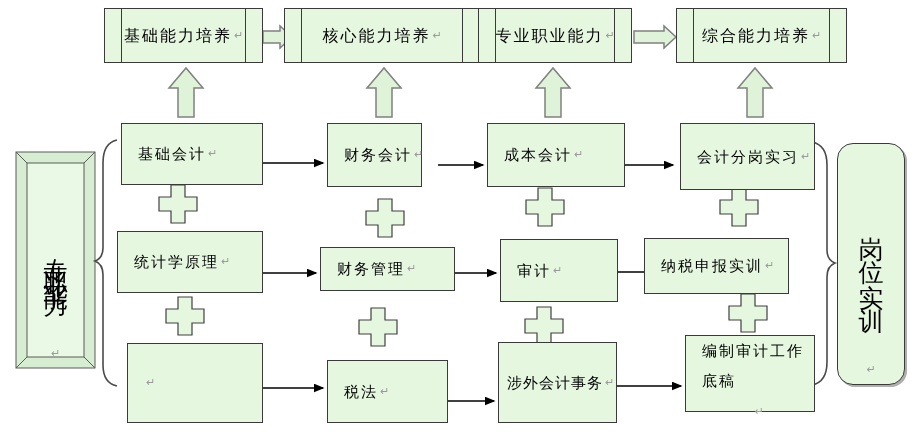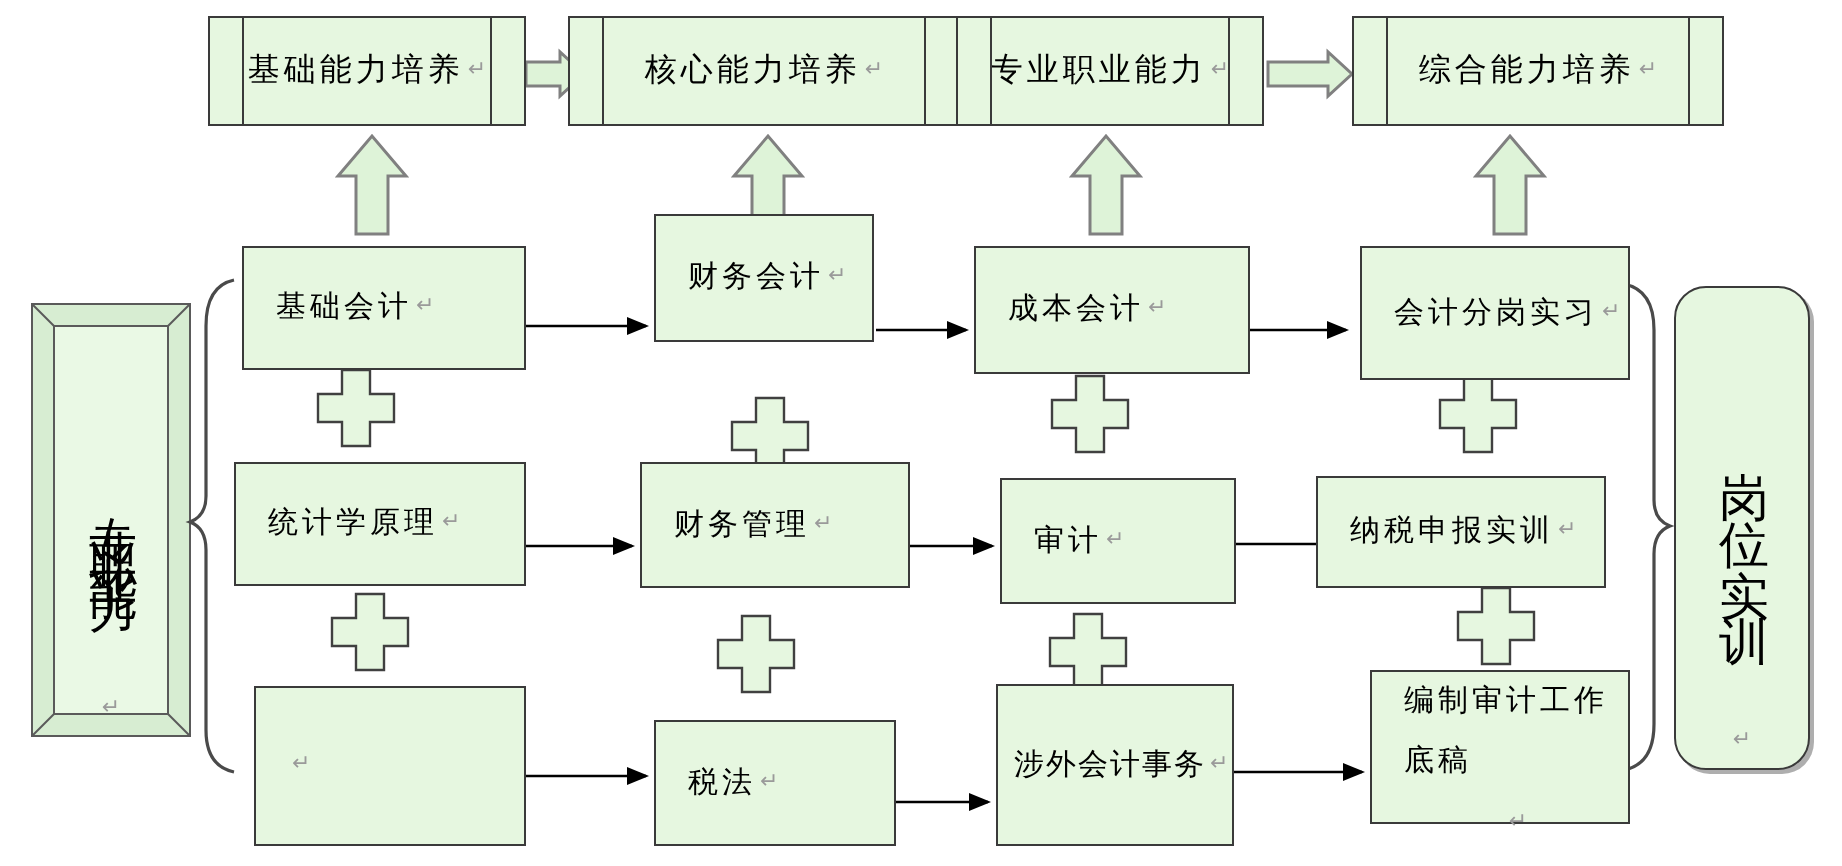--- a/index.html
+++ b/index.html
@@ -116,55 +116,55 @@
       <span class="rmark">↵</span>
   </div>
   <div class="box tbox" style="left:284px;top:8px;width:196px;height:55px">
     <span class="lbl">核心能力培养</span>
       <span class="rmark">↵</span>
   </div>
   <div class="box tbox" style="left:478px;top:8px;width:154px;height:55px">
     <span class="lbl">专业职业能力</span>
       <span class="rmark">↵</span>
   </div>
-  <div class="box tbox" style="left:676px;top:8px;width:186px;height:55px">
+  <div class="box tbox" style="left:676px;top:8px;width:171px;height:55px">
     <span class="lbl">综合能力培养</span>
       <span class="rmark">↵</span>
   </div>
 
   <div class="box gbox" style="left:121px;top:123px;width:142px;height:62px">
     <span class="lbl">基础会计</span>
       <span class="rmark">↵</span>
   </div>
-  <div class="box gbox" style="left:327px;top:107px;width:110px;height:64px">
+  <div class="box gbox" style="left:327px;top:123px;width:95px;height:64px">
     <span class="lbl">财务会计</span>
       <span class="rmark">↵</span>
   </div>
   <div class="box gbox" style="left:487px;top:123px;width:138px;height:64px">
     <span class="lbl">成本会计</span>
       <span class="rmark">↵</span>
   </div>
   <div class="box gbox" style="left:680px;top:123px;width:135px;height:67px">
     <span class="lbl">会计分岗实习</span>
       <span class="rmark">↵</span>
   </div>
 
   <div class="box gbox" style="left:117px;top:231px;width:146px;height:62px">
     <span class="lbl">统计学原理</span>
       <span class="rmark">↵</span>
   </div>
-  <div class="box gbox" style="left:320px;top:231px;width:135px;height:63px">
+  <div class="box gbox" style="left:320px;top:247px;width:135px;height:44px">
     <span class="lbl">财务管理</span>
       <span class="rmark">↵</span>
   </div>
   <div class="box gbox" style="left:500px;top:239px;width:118px;height:63px">
     <span class="lbl">审计</span>
       <span class="rmark">↵</span>
   </div>
-  <div class="box gbox" style="left:658px;top:238px;width:145px;height:56px">
+  <div class="box gbox" style="left:644px;top:238px;width:145px;height:56px">
     <span class="lbl">纳税申报实训</span>
       <span class="rmark">↵</span>
   </div>
 
   <div class="box gbox" style="left:127px;top:343px;width:136px;height:80px">
       <span class="rmark">↵</span>
   </div>
   <div class="box gbox" style="left:327px;top:360px;width:121px;height:63px">
     <span class="lbl">税法</span>
       <span class="rmark">↵</span>

